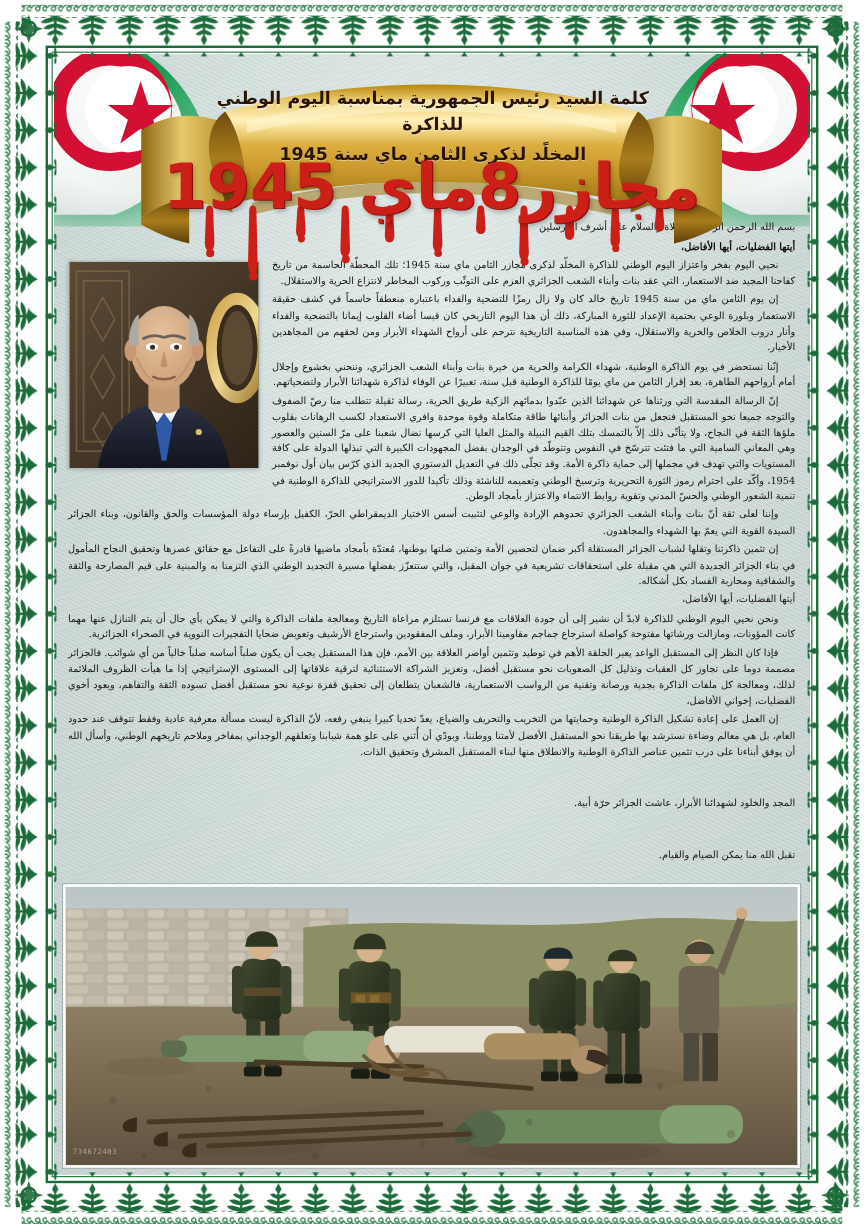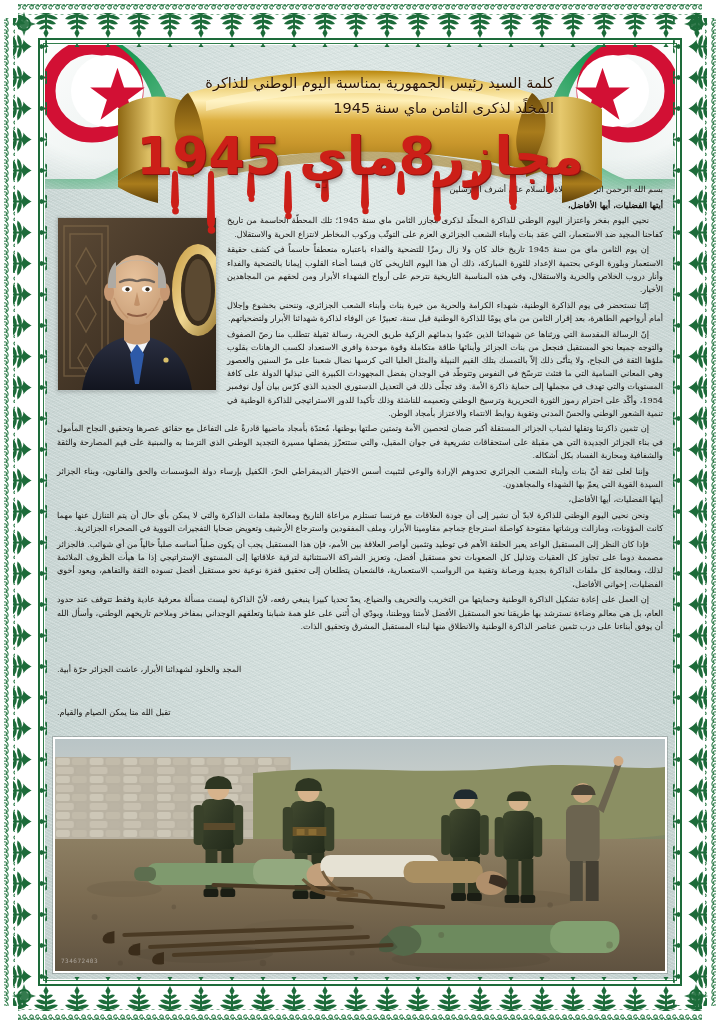--- a/index.html
+++ b/index.html
@@ -45,23 +45,23 @@
   .flag svg{display:block;}
 
   
   .ribbon{
     position:absolute;top:8px;left:50%;transform:translateX(-50%);
     width:500px;height:190px;z-index:12;
   }
   .ribbon svg{position:absolute;inset:0;}
   .ribbon-text{
     position:absolute;top:20px;left:58px;right:56px;
-    color:#2a1405;
+    text-align:center;color:#2a1405;
     font-family:"DejaVu Sans","Liberation Sans",sans-serif;
-    font-weight:normal;line-height:1.45;
+    font-weight:bold;line-height:1.45;
     text-shadow:0 1px 0 rgba(255,255,255,.45);
   }
   .ribbon-l1{font-size:14.5px;}
   .ribbon-l2{font-size:14.5px;margin-top:4px;}
 
   
   .blood-title{
     position:absolute;top:85px;left:0;right:0;z-index:14;
     text-align:center;
     color:#cc1f18;
@@ -84,21 +84,21 @@
     text-align:center;font-size:9.2px;margin:0 0 5px 0;font-weight:normal;
   }
   .salutation{
     text-align:center;font-size:11px;font-weight:bold;margin:0 0 7px 0;
   }
   .speech p{
     margin:0 0 2.5px 0;font-size:8.15px;line-height:1.62;
     text-align:justify;text-justify:inter-word;
   }
   .speech p.indent{text-indent:14px;}
-  .speech p.center{text-align:left;text-indent:0;margin-top:30px;}
+  .speech p.center{text-align:right;text-indent:0;margin-top:30px;}
   .speech p.right-end{text-align:right;text-indent:0;}
 
   
   .portrait{
     position:absolute;top:142px;left:8px;width:150px;height:168px;
     z-index:9;overflow:hidden;
     border:1px solid rgba(0,0,0,.12);
     box-shadow:0 1px 4px rgba(0,0,0,.2);
     float:none;
   }
@@ -314,22 +314,22 @@
         </svg>
       </div>
 
       <p class="bismillah">بسم الله الرحمن الرحيم والصلاة والسلام على أشرف المرسلين</p>
       <p class="salutation">أيتها الفضليات، أيها الأفاضل،</p>
 
       <p class="indent">نحيي اليوم بفخر واعتزاز اليوم الوطني للذاكرة المخلّد لذكرى مجازر الثامن ماي سنة 1945؛ تلك المحطّة الحاسمة من تاريخ كفاحنا المجيد ضد الاستعمار، التي عقد بنات وأبناء الشعب الجزائري العزم على التوثّب وركوب المخاطر لانتزاع الحرية والاستقلال.</p>
       <p class="indent">إن يوم الثامن ماي من سنة 1945 تاريخ خالد كان ولا زال رمزًا للتضحية والفداء باعتباره منعطفاً حاسماً في كشف حقيقة الاستعمار وبلورة الوعي بحتمية الإعداد للثورة المباركة، ذلك أن هذا اليوم التاريخي كان قبسا أضاء القلوب إيمانا بالتضحية والفداء وأنار دروب الخلاص والحرية والاستقلال، وفي هذه المناسبة التاريخية نترحم على أرواح الشهداء الأبرار ومن لحقهم من المجاهدين الأخيار.</p>
       <p class="indent">إنّنا نستحضر في يوم الذاكرة الوطنية، شهداء الكرامة والحرية من خيرة بنات وأبناء الشعب الجزائري، وننحني بخشوع وإجلال أمام أرواحهم الطاهرة، بعد إقرار الثامن من ماي يومًا للذاكرة الوطنية قبل سنة، تعبيرًا عن الوفاء لذاكرة شهدائنا الأبرار ولتضحياتهم.</p>
       <p class="indent">إنّ الرسالة المقدسة التي ورثناها عن شهدائنا الذين عبّدوا بدمائهم الزكية طريق الحرية، رسالة ثقيلة تتطلب منا رصّ الصفوف والتوجه جميعا نحو المستقبل فنجعل من بنات الجزائر وأبنائها طاقة متكاملة وقوة موحدة وافري الاستعداد لكسب الرهانات بقلوب ملؤها الثقة في النجاح، ولا يتأتّى ذلك إلاّ بالتمسك بتلك القيم النبيلة والمثل العليا التي كرسها نضال شعبنا على مرّ السنين والعصور وهي المعاني السامية التي ما فتئت تترسّخ في النفوس وتتوطّد في الوجدان بفضل المجهودات الكبيرة التي تبذلها الدولة على كافة المستويات والتي تهدف في مجملها إلى حماية ذاكرة الأمة. وقد تجلّى ذلك في التعديل الدستوري الجديد الذي كرّس بيان أول نوفمبر 1954، وأكّد على احترام رموز الثورة التحريرية وترسيخ الوطني وتعميمه للناشئة وذلك تأكيدا للدور الاستراتيجي للذاكرة الوطنية في تنمية الشعور الوطني والحسّ المدني وتقوية روابط الانتماء والاعتزاز بأمجاد الوطن.</p>
+      <p class="indent">وإننا لعلى ثقة أنّ بنات وأبناء الشعب الجزائري تحدوهم الإرادة والوعي لتثبيت أسس الاختيار الديمقراطي الحرّ، الكفيل بإرساء دولة المؤسسات والحق والقانون، وبناء الجزائر السيدة القوية التي يعمّ بها الشهداء والمجاهدون.</p>
       <p class="indent">إن تثمين ذاكرتنا وتقلها لشباب الجزائر المستقلة أكبر ضمان لتحصين الأمة وتمتين صلتها بوطنها، مُعتدّة بأمجاد ماضيها قادرةً على التفاعل مع حقائق عصرها وتحقيق النجاح المأمول في بناء الجزائر الجديدة التي هي مقبلة على استحقاقات تشريعية في جوان المقبل، والتي ستتعزّز بفضلها مسيرة التجديد الوطني الذي التزمنا به والمبنية على قيم المصارحة والثقة والشفافية ومحاربة الفساد بكل أشكاله.</p>
-      <p class="indent">وإننا لعلى ثقة أنّ بنات وأبناء الشعب الجزائري تحدوهم الإرادة والوعي لتثبيت أسس الاختيار الديمقراطي الحرّ، الكفيل بإرساء دولة المؤسسات والحق والقانون، وبناء الجزائر السيدة القوية التي يعمّ بها الشهداء والمجاهدون.</p>
       <p class="right-end">أيتها الفضليات، أيها الأفاضل،</p>
       <p class="indent">ونحن نحيي اليوم الوطني للذاكرة لابدّ أن نشير إلى أن جودة العلاقات مع فرنسا تستلزم مراعاة التاريخ ومعالجة ملفات الذاكرة والتي لا يمكن بأي حال أن يتم التنازل عنها مهما كانت المؤونات، ومازالت ورشاتها مفتوحة كواصلة استرجاع جماجم مقاومينا الأبرار، وملف المفقودين واسترجاع الأرشيف وتعويض ضحايا التفجيرات النووية في الصحراء الجزائرية.</p>
       <p class="indent">فإذا كان النظر إلى المستقبل الواعد يعبر الحلقة الأهم في توطيد وتثمين أواصر العلاقة بين الأمم، فإن هذا المستقبل يجب أن يكون صلباً أساسه صلباً خالياً من أي شوائب. فالجزائر مصممة دوما على تجاوز كل العقبات وتذليل كل الصعوبات نحو مستقبل أفضل، وتعزيز الشراكة الاستثنائية لترقية علاقاتها إلى المستوى الإستراتيجي إذا ما هيأت الظروف الملائمة لذلك، ومعالجة كل ملفات الذاكرة بجدية ورصانة وتقنية من الرواسب الاستعمارية، فالشعبان يتطلعان إلى تحقيق قفزة نوعية نحو مستقبل أفضل تسوده الثقة والتفاهم، ويعود أخوي الفضليات، إخواني الأفاضل،</p>
       <p class="indent">إن العمل على إعادة تشكيل الذاكرة الوطنية وحمايتها من التخريب والتحريف والضياع، يعدّ تحديا كبيرا ينبغي رفعه، لأنّ الذاكرة ليست مسألة معرفية عادية وفقط تتوقف عند حدود العام، بل هي معالم وضاءة نسترشد بها طريقنا نحو المستقبل الأفضل لأمتنا ووطننا، وبودّي أن أُثني على علو همة شبابنا وتعلقهم الوجداني بمفاخر وملاحم تاريخهم الوطني، وأسأل الله أن يوفق أبناءنا على درب تثمين عناصر الذاكرة الوطنية والانطلاق منها لبناء المستقبل المشرق وتحقيق الذات.</p>
       <p class="center">المجد والخلود لشهدائنا الأبرار، عاشت الجزائر حرّة أبية.</p>
       <p class="center">تقبل الله منا يمكن الصيام والقيام.</p>
     </div>
 
     <div class="hist-photo">
       <svg viewBox="0 0 616 232" preserveAspectRatio="none">

